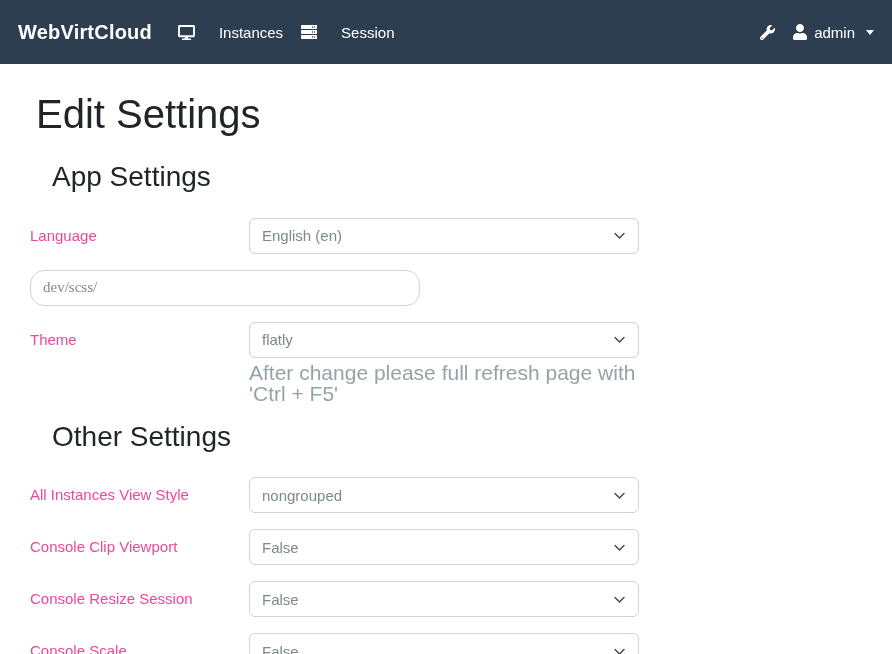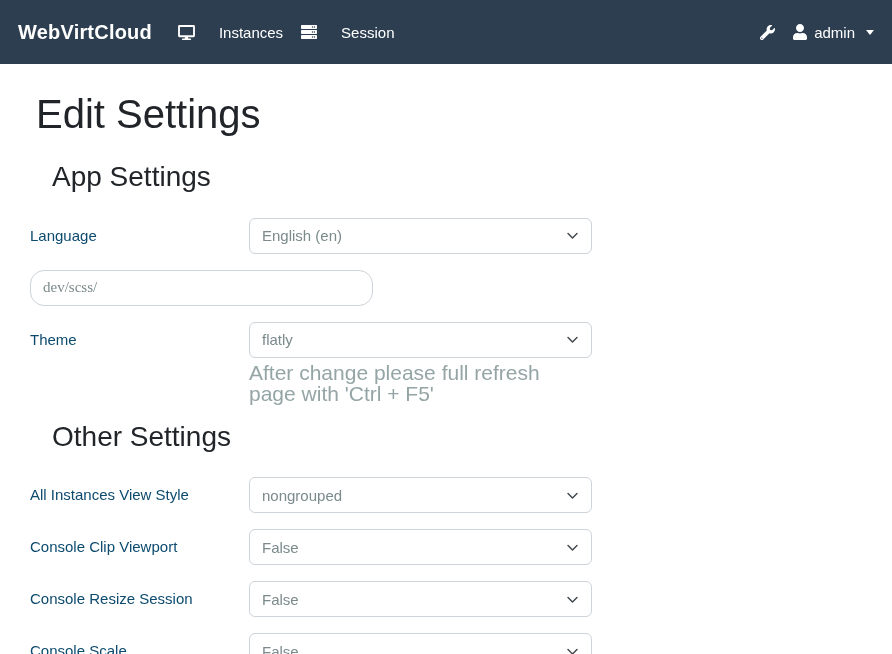--- a/index.html
+++ b/index.html
@@ -56,23 +56,23 @@
     margin: 0 0 22px 6px; color: #212529;
   }
   .section-title {
     font-size: 28px; font-weight: 400; line-height: 1.2;
     margin: 0 0 24px 22px; color: #212529;
   }
 
   .form-row { display: flex; align-items: flex-start; margin-bottom: 16px; }
   .form-label {
     width: 219px; padding-top: 9px;
-    font-size: 15px; color: #0c4a6e;
-  }
-  .control { width: 343px; }
+    font-size: 15px; color: #ec4899;
+  }
+  .control { width: 390px; }
 
   .select {
     height: 36px; width: 100%;
     border: 1px solid #ced4da; border-radius: 6px;
     background: #ffffff;
     display: flex; align-items: center; justify-content: space-between;
     padding: 0 12px;
     font-size: 15px; color: #7b8a8b;
     cursor: pointer;
   }

